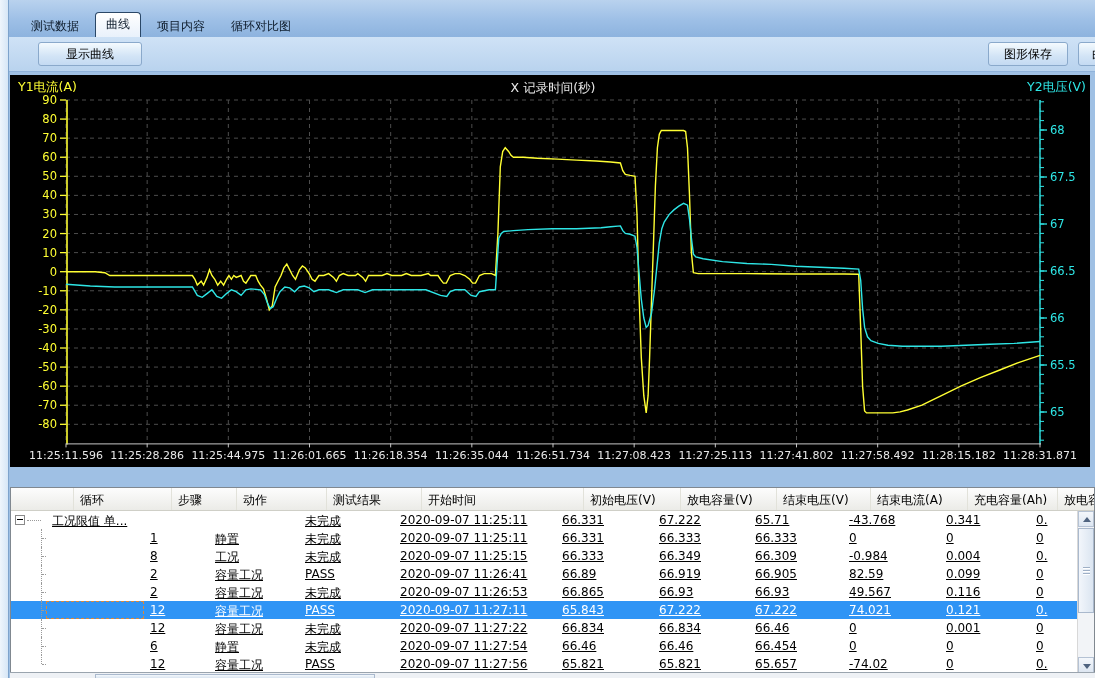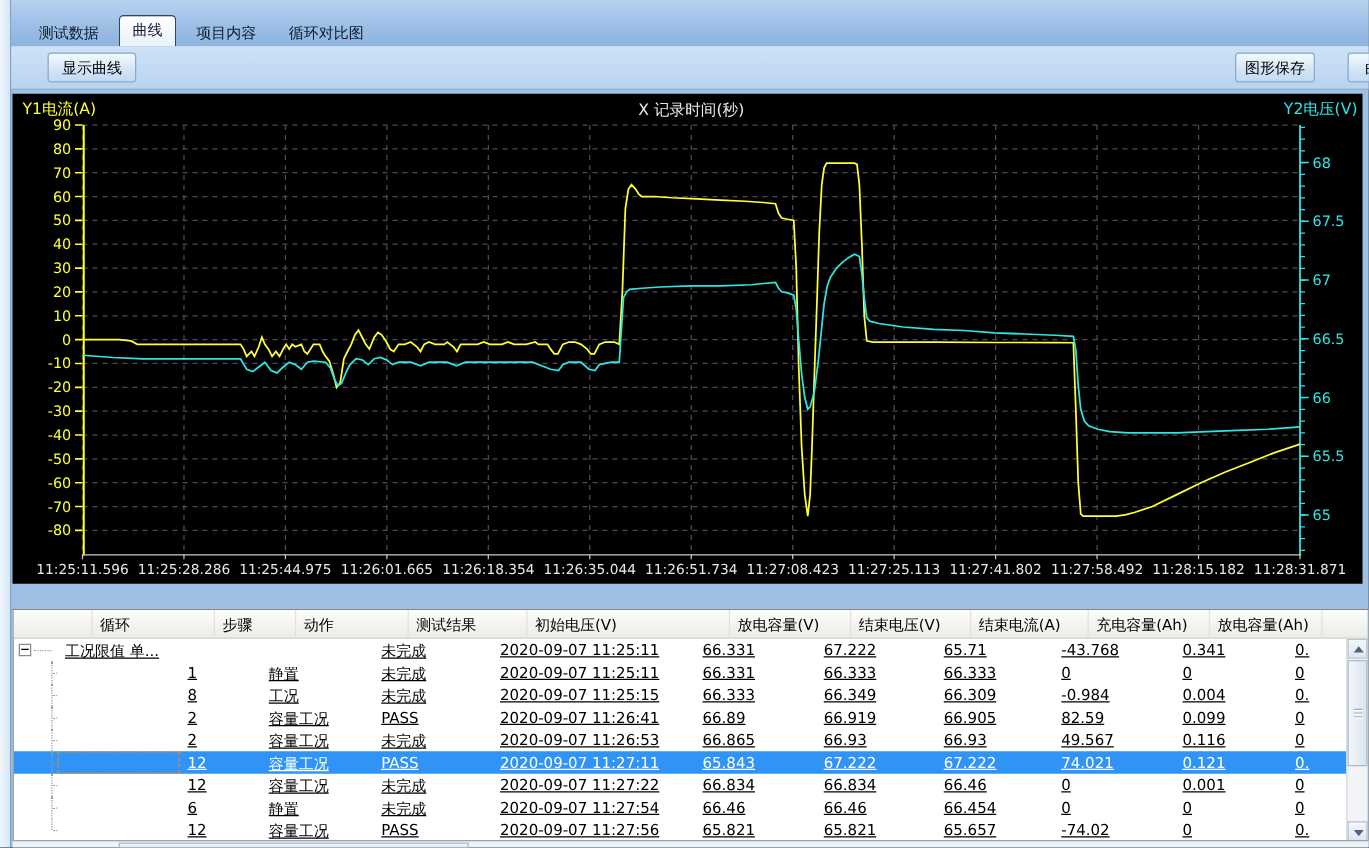--- a/index.html
+++ b/index.html
@@ -19,22 +19,22 @@
     margin-right:6px; cursor:default; }
   .tab.active { background:linear-gradient(180deg,#ffffff,#e9f1fb); border:1px solid #2a4767;
     border-bottom:none; border-radius:4px 4px 0 0; height:25px; line-height:24px;font-family:Liberation Mono, monospace; }
 
   
   .toolbar { position:absolute; left:9px; top:37px; width:1086px; height:35px;
     background:linear-gradient(180deg,#cfe2f6,#b9d3ee); border-bottom:1px solid #8fb2da; }
   .btn { position:absolute; height:24px; font-size:12px; color:#000; text-align:center;
     line-height:22px; background:linear-gradient(180deg,#f4fafe,#d2e4f6 60%,#c4daf2);
     border:1px solid #8aa9cb; border-radius:3px; cursor:default; }
-  #btn-show { left:29px; top:5px; width:71px; }
-  #btn-save { left:979px; top:5px; width:64px; }
+  #btn-show { left:29px; top:5px; width:104px; }
+  #btn-save { left:979px; top:5px; width:80px; }
   #btn-partial { left:1069px; top:5px; width:40px; }
 
   
   .chart-panel { position:absolute; left:10px; top:75px; width:1080px; height:392px;
     background:#000; }
   svg text { font-family:"DejaVu Sans","Liberation Sans",sans-serif; }
   .grid { stroke:#4d4d4d; stroke-width:1; stroke-dasharray:4 4; }
 
   
   .table-panel { position:absolute; left:10px; top:487px; width:1085px; height:191px;
@@ -254,20 +254,21 @@
     </svg>
 </div>
 
 <div class="table-panel">
   <div class="thead" id="thead" style="grid-template-columns: 35px 98px 65px 90px 95px 162px 97px 96px 94px 97px 90px 66px; padding-left: 28px;">
       <div class="th"></div>
       <div class="th">循环</div>
       <div class="th">步骤</div>
       <div class="th">动作</div>
       <div class="th">测试结果</div>
+      <div class="th">开始时间</div>
       <div class="th">初始电压(V)</div>
       <div class="th">放电容量(V)</div>
       <div class="th">结束电压(V)</div>
       <div class="th">结束电流(A)</div>
       <div class="th">充电容量(Ah)</div>
       <div class="th">放电容量(Ah)</div>
     </div>
   <div class="tbody" id="tbody">
       <div class="tr" style="grid-template-columns: 35px 98px 65px 90px 95px 162px 97px 96px 94px 97px 90px 66px;">
         <div class="td treecell">

